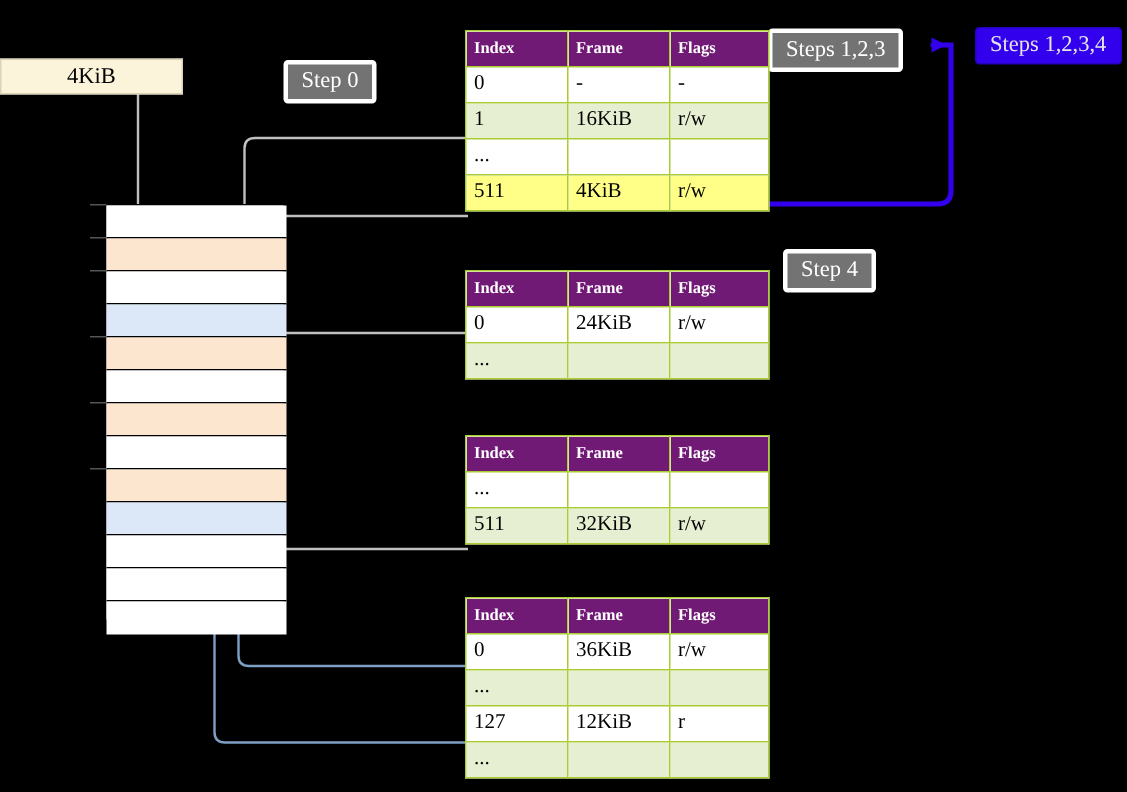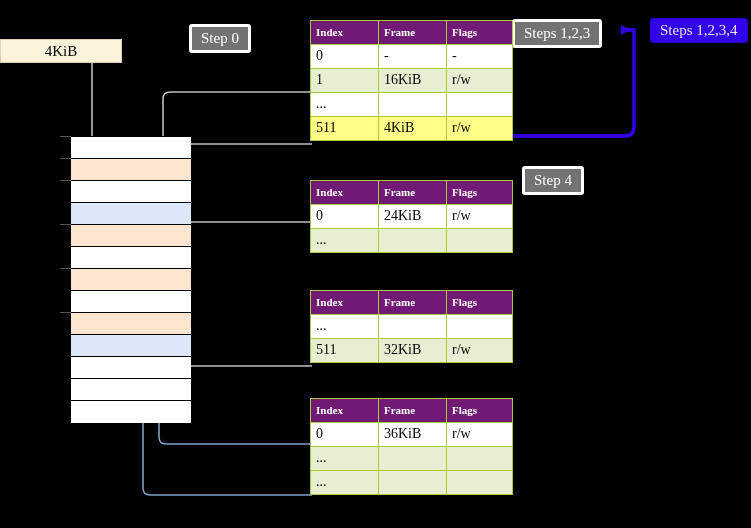--- a/index.html
+++ b/index.html
@@ -178,21 +178,21 @@
       <div class="mrow m-white" style="top: 154px;"></div>
       <div class="mrow m-orange" style="top: 176px;"></div>
       <div class="mrow m-blue" style="top: 198px;"></div>
       <div class="mrow m-white" style="top: 220px;"></div>
       <div class="mrow m-white" style="top: 242px;"></div>
       <div class="mrow m-white last" style="top: 264px;"></div>
     </div>
 
   <div class="label-cream" style="left:0px; top:39px; width:120px; height:22px; line-height:22px;">4KiB</div>
 
-  <div class="badge badge-dark-red" style="left:189px; top:24px;">Step 0</div>
+  <div class="badge badge-dark-red" style="left:189px; top:40px;">Step 0</div>
 
   <div class="badge badge-dark-red" style="left:512px; top:19px;">Steps 1,2,3</div>
 
   <div class="badge badge-blue" style="left:650px; top:18px;">Steps 1,2,3,4</div>
 
   <div class="badge badge-dark-red" style="left:522px; top:166px;">Step 4</div>
 
   <table class="pt" id="tbl0" style="left:310px; top:20px;">
       <thead>
         <tr>
@@ -277,20 +277,25 @@
       <tbody>
         <tr>
           <td class="col-index white">0</td>
           <td class="col-frame white">36KiB</td>
           <td class="col-flags white">r/w</td>
         </tr>
         <tr>
           <td class="col-index alt">...</td>
           <td class="col-frame alt"></td>
           <td class="col-flags alt"></td>
+        </tr>
+        <tr>
+          <td class="col-index white">127</td>
+          <td class="col-frame white">12KiB</td>
+          <td class="col-flags white">r</td>
         </tr>
         <tr>
           <td class="col-index alt">...</td>
           <td class="col-frame alt"></td>
           <td class="col-flags alt"></td>
         </tr>
       </tbody>
     </table>
 
 <div class="tick" style="top: 136px;"></div>

